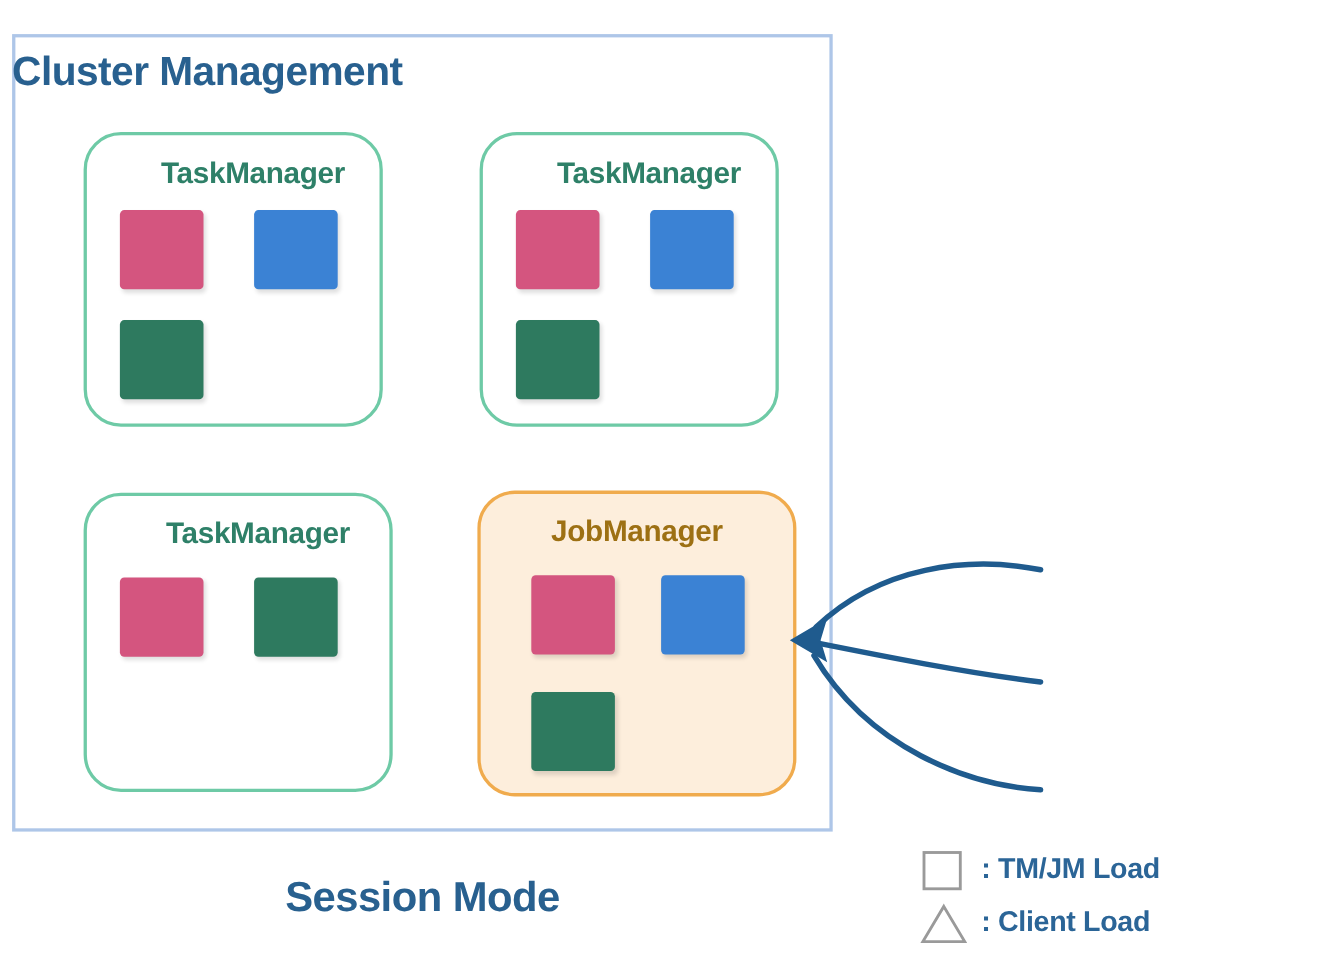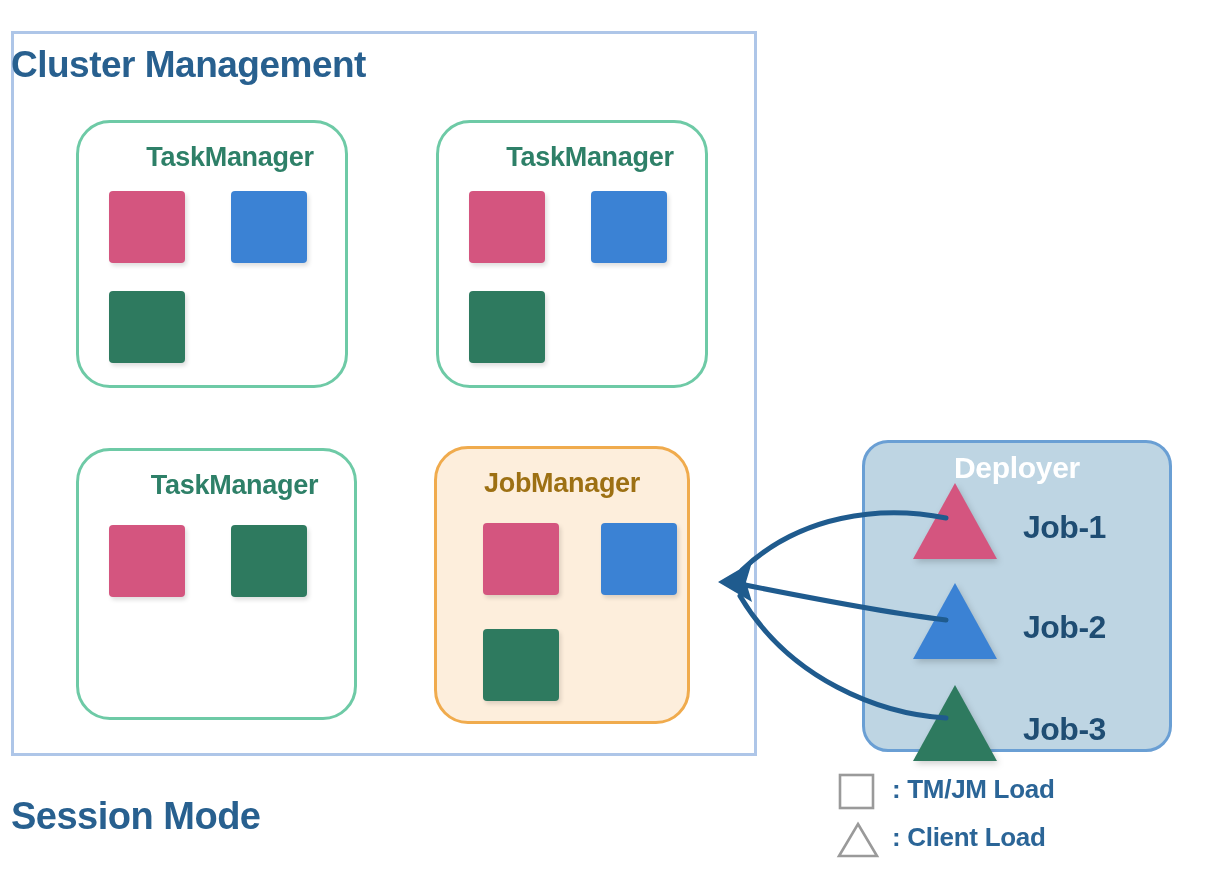--- a/index.html
+++ b/index.html
@@ -65,21 +65,21 @@
     font-size: 27px;
     font-weight: bold;
     letter-spacing: -0.3px;
   }
   .card.tm .card-title { color: #2e8068; margin-left: 36px; }
   .card.jm .card-title { color: #9d7013; }
 
   .tm1 { left: 76px;  top: 120px; width: 272px; height: 268px; }
   .tm2 { left: 436px; top: 120px; width: 272px; height: 268px; }
   .tm3 { left: 76px;  top: 448px; width: 281px; height: 272px; }
-  .jm1 { left: 434px; top: 446px; width: 256px; height: 278px; }
+  .jm1 { left: 434px; top: 446px; width: 290px; height: 278px; }
 
   
   .load-sq {
     position: absolute;
     width: 76px;
     height: 72px;
     border-radius: 4px;
     box-shadow: 2px 3px 4px rgba(0,0,0,0.13);
   }
   .sq-pink  { background: #d4557f; }
@@ -97,21 +97,21 @@
   .jm1 .slot-a { left: 46px;  top: 74px;  }
   .jm1 .slot-b { left: 164px; top: 74px;  }
   .jm1 .slot-c { left: 46px;  top: 180px; }
 
   
   .session-mode {
     position: absolute;
     left: 11px;
     top: 795px;
     width: 746px;
-    text-align: left;
+    text-align: center;
     font-size: 38px;
     font-weight: bold;
     color: #28608f;
     letter-spacing: -0.5px;
   }
 
   
   .deployer {
     position: absolute;
     left: 862px;
@@ -239,38 +239,20 @@
 
   <div class="card jm jm1">
     <div class="card-title">JobManager</div>
     <div class="load-sq sq-pink slot-a"></div>
     <div class="load-sq sq-blue slot-b"></div>
     <div class="load-sq sq-green slot-c"></div>
   </div>
 
   <div class="session-mode">Session Mode</div>
 
-  <div class="deployer">
-    <div class="deployer-title">Deployer</div>
-
-    <div class="job-row r1">
-      <div class="tri t-pink"></div>
-      <div class="job-label">Job-1</div>
-    </div>
-
-    <div class="job-row r2">
-      <div class="tri t-blue"></div>
-      <div class="job-label">Job-2</div>
-    </div>
-
-    <div class="job-row r3">
-      <div class="tri t-green"></div>
-      <div class="job-label">Job-3</div>
-    </div>
-  </div>
 
   <svg class="arrows" viewBox="0 0 1214 882">
     <g fill="none" stroke="#1f5b8e" stroke-width="5" stroke-linecap="round">
       <path d="M 946 518 C 880 505 800 515 742 570"></path>
       <path d="M 946 620 C 880 612 800 596 740 584"></path>
       <path d="M 946 718 C 880 714 790 680 740 596"></path>
     </g>
     <polygon points="718,582 752,562 746,582 752,602" fill="#1f5b8e"></polygon>
   </svg>
 

